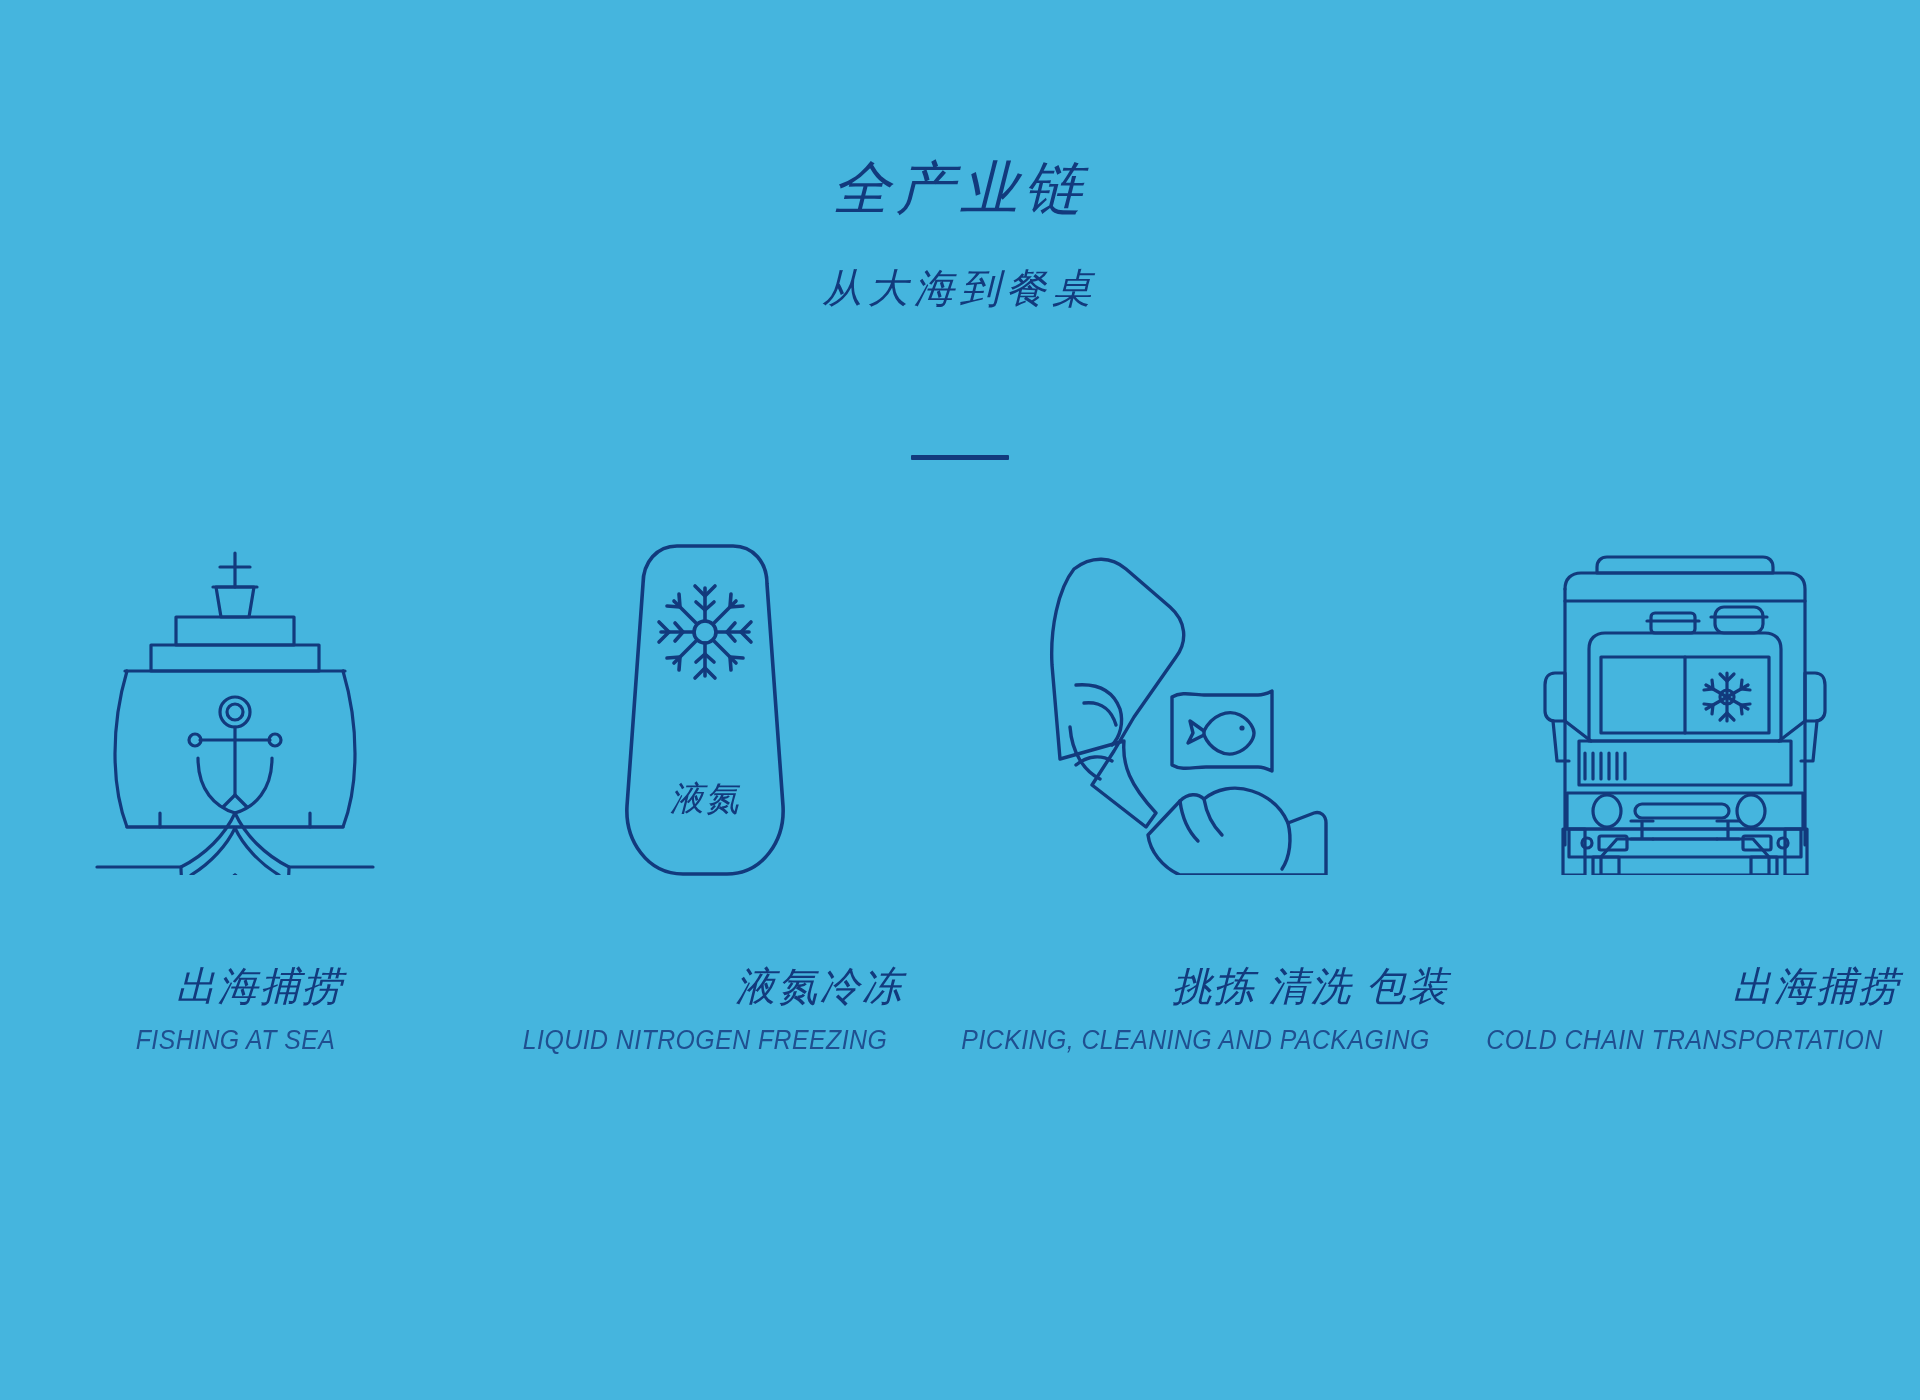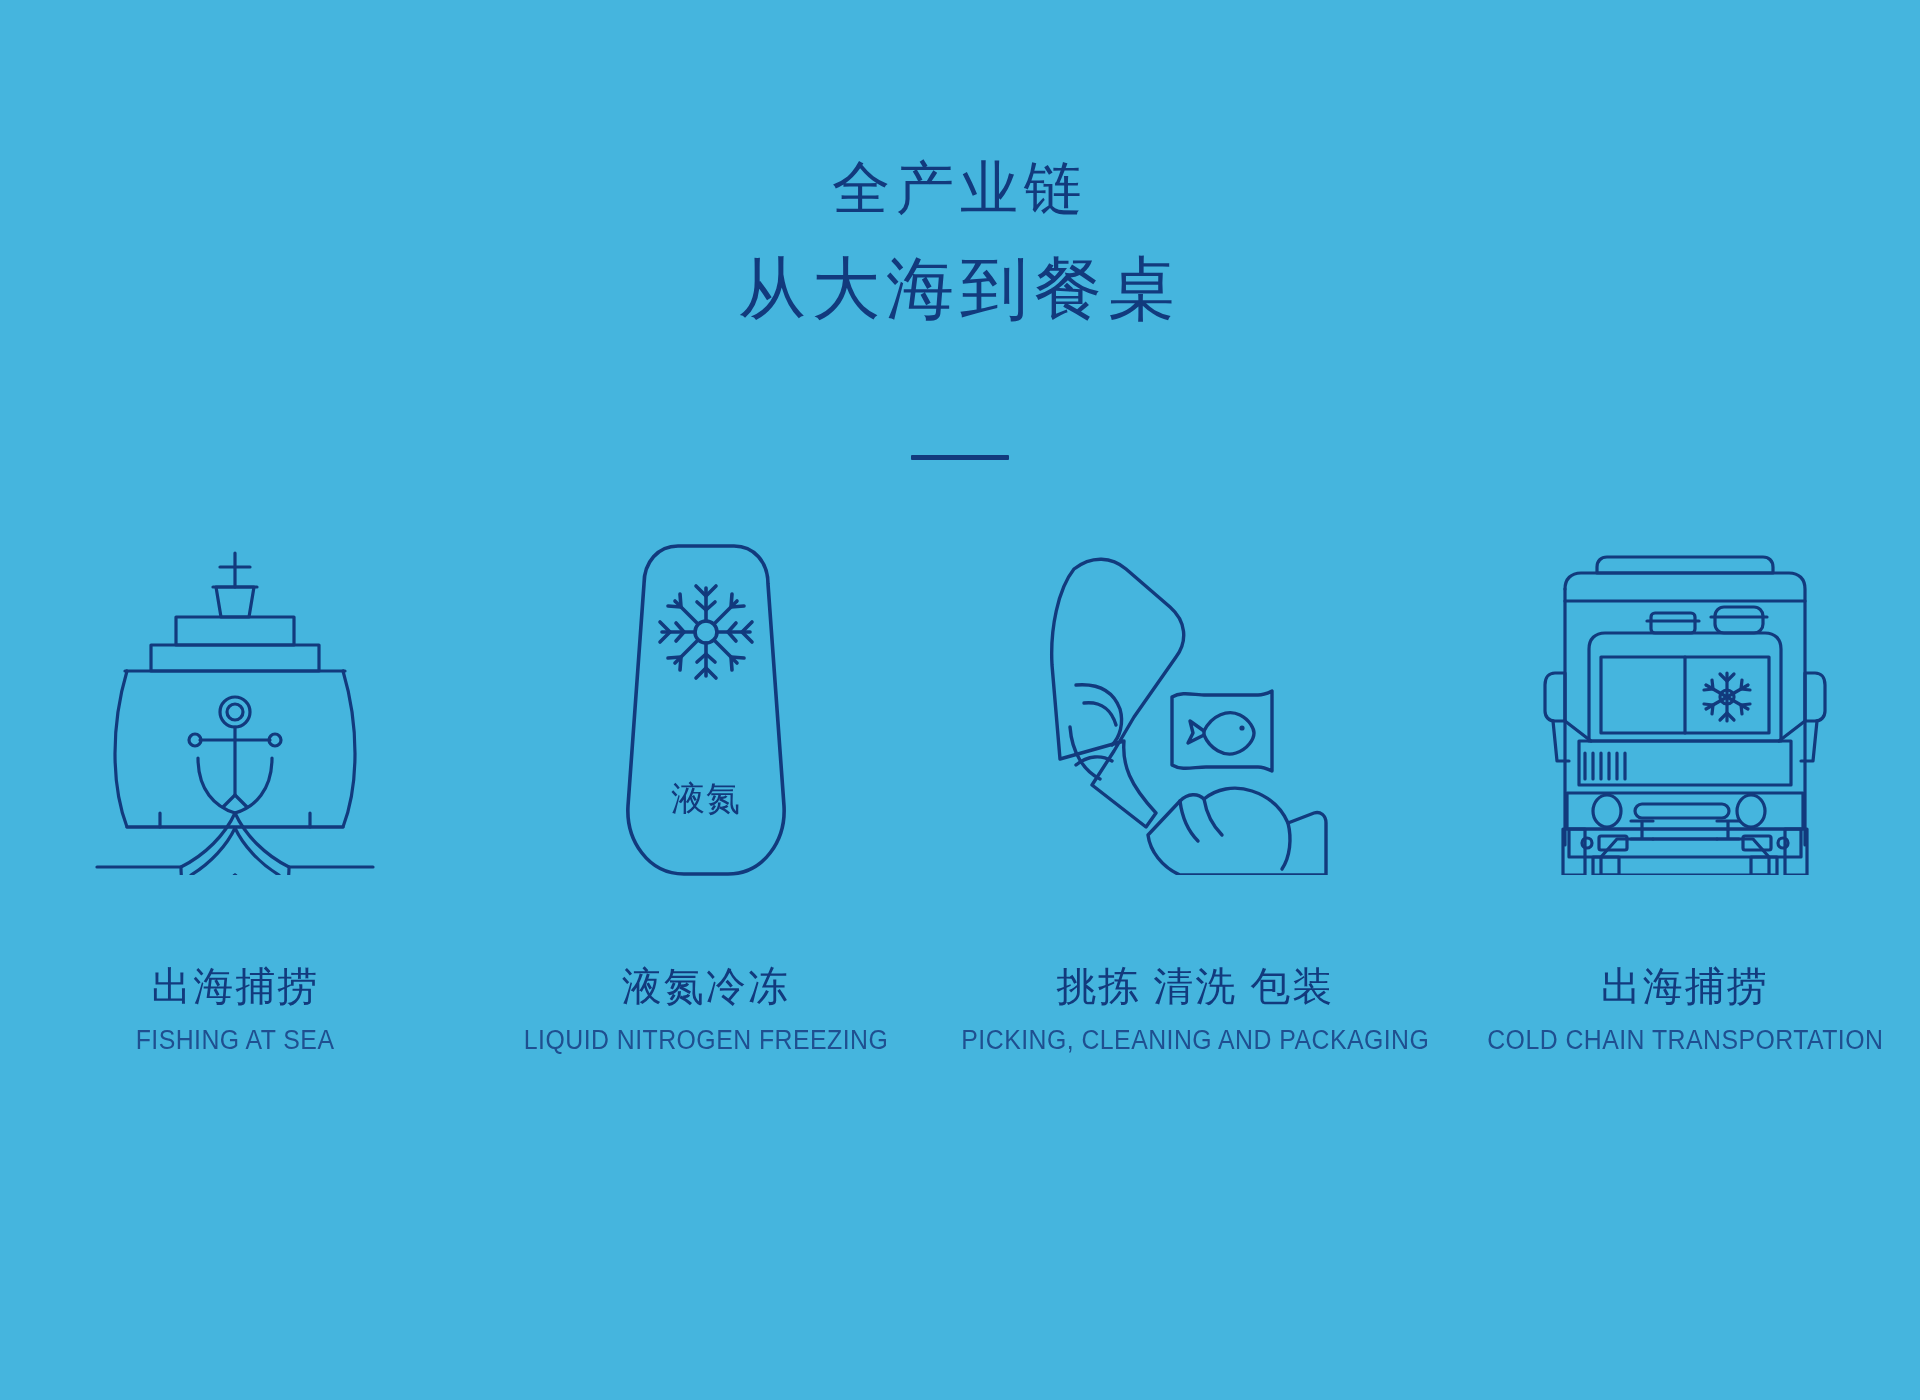--- a/index.html
+++ b/index.html
@@ -3,37 +3,37 @@
 <meta charset="utf-8">
 <style>
   html,body{margin:0;padding:0;}
   body{
     width:1920px;height:1400px;
     background:#45b5de;
     font-family:"Liberation Sans","DejaVu Sans",sans-serif;
     overflow:hidden;
     position:relative;
   }
-  .page{position:relative;width:1920px;height:1240px;}
+  .page{position:relative;width:1920px;height:1240px;font-style:italic;}
 
   
   .heading{
     position:absolute;left:0;right:0;top:150px;
     text-align:center;
   }
   .heading .line1,
   .heading .line2{
     color:#123a7d;
     font-family:"Liberation Serif","DejaVu Serif",serif;
     font-weight:400;
     letter-spacing:6px;
     white-space:nowrap;
   }
   .heading .line1{font-size:58px;line-height:78px;}
-  .heading .line2{font-size:68px;line-height:78px;margin-top:22px;}
+  .heading .line2{font-size:40px;line-height:78px;margin-top:22px;}
 
   .divider-wrap{
     position:absolute;left:0;right:0;top:455px;
     display:flex;justify-content:center;
   }
   .divider{
     width:98px;height:5px;background:#123a7d;border-radius:1px;
   }
 
   
@@ -44,21 +44,21 @@
   .col{
     flex:1 1 0;
     display:flex;flex-direction:column;align-items:center;
   }
   .icon-box{
     height:380px;width:100%;
     display:flex;align-items:flex-end;justify-content:center;
   }
   .icon-box svg{display:block;}
 
-  .labels{margin-top:62px;text-align:center;}
+  .labels{margin-top:62px;text-align:right;}
   .label-cn{
     color:#123a7d;
     font-size:40px;
     letter-spacing:2px;
     line-height:48px;
     white-space:nowrap;
     font-weight:400;
   }
   .label-en{
     color:#1f4f90;

